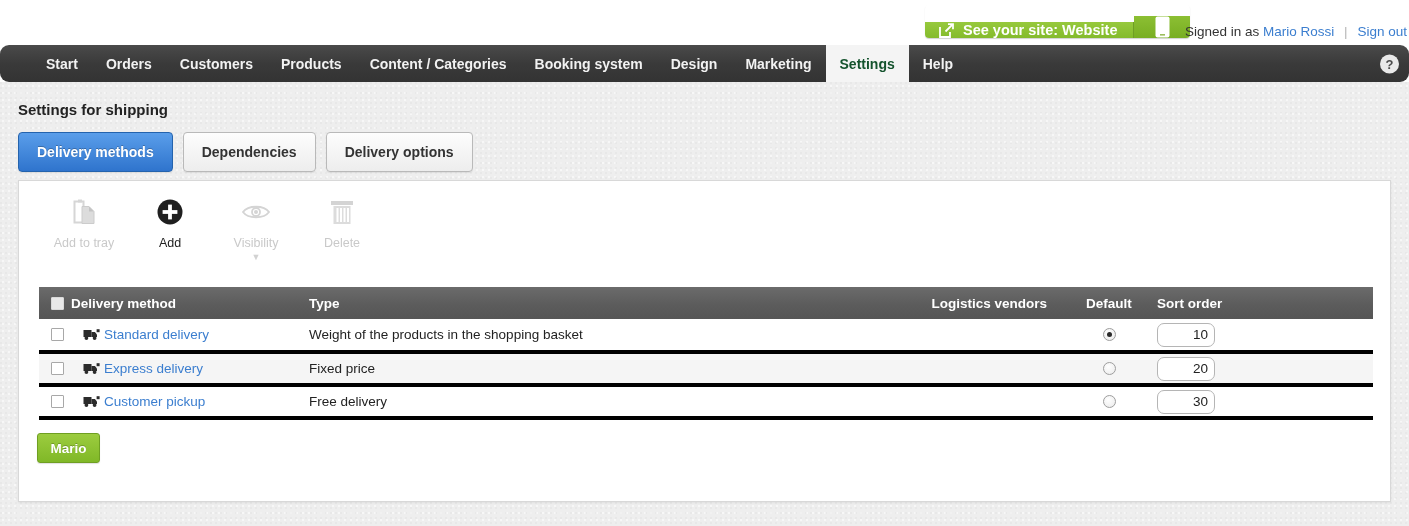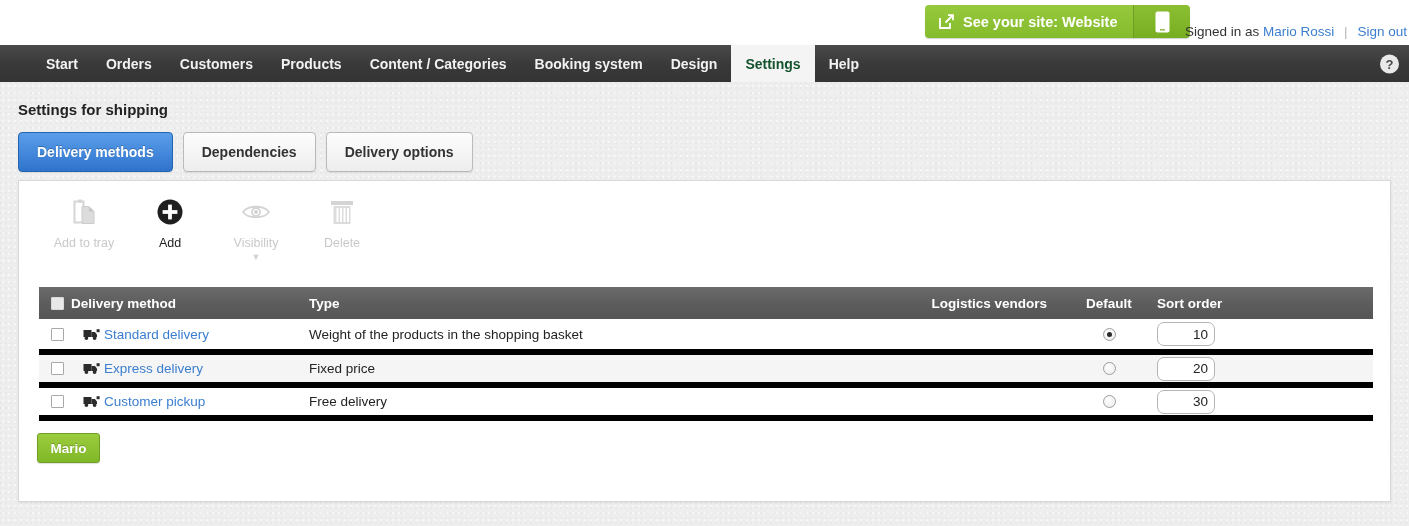--- a/index.html
+++ b/index.html
@@ -18,20 +18,21 @@
     background: #ffffff;
   }
   .site-btn-group {
     position: absolute;
     top: 5px; left: 925px;
     height: 33px;
     display: flex;
     border-radius: 4px;
     overflow: hidden;
     box-shadow: 0 1px 1px rgba(0,0,0,.18);
+    align-items: flex-end;
   }
   .site-btn {
     display: flex; align-items: center; gap: 9px;
     padding: 0 16px 0 14px;
     background: linear-gradient(to bottom, #97c93d 0%, #84bb2c 100%);
     color: #ffffff;
     font-size: 14.5px;
     font-weight: bold;
     white-space: nowrap;
     cursor: pointer;
@@ -63,20 +64,21 @@
   }
 
   
   .navbar {
     position: relative;
     height: 37px;
     background: linear-gradient(to bottom, #4a4a4a 0%, #3a3a3a 50%, #333333 100%);
     display: flex;
     align-items: stretch;
     padding-left: 32px;
+    border-radius: 9px;
   }
   .nav-item {
     display: flex; align-items: center;
     padding: 0 14px;
     color: #f2f2f2;
     font-size: 14px;
     font-weight: bold;
     cursor: pointer;
     white-space: nowrap;
   }
@@ -202,21 +204,21 @@
     text-align: left;
     padding: 0;
     vertical-align: middle;
   }
   .tbl tbody td {
     height: 33px;
     font-size: 13.5px;
     color: #222222;
     padding: 0;
     vertical-align: middle;
-    border-bottom: 6px solid #000000;
+    border-bottom: 4px solid #000000;
   }
   .tbl tbody tr.alt td { background: #f5f5f5; }
 
   .col-cb    { width: 32px; }
   .col-name  { width: 238px; }
   .col-type  { width: 516px; }
   .col-vend  { width: 236px; }
   .col-def   { width: 96px; }
   .col-sort  { width: 120px; }
   .col-tail  { width: 96px; }
@@ -331,20 +333,21 @@
 </div>
 
 <div class="navbar">
   <div class="nav-item">Start</div>
   <div class="nav-item">Orders</div>
   <div class="nav-item">Customers</div>
   <div class="nav-item">Products</div>
   <div class="nav-item">Content / Categories</div>
   <div class="nav-item">Booking system</div>
   <div class="nav-item">Design</div>
+  <div class="nav-item">Marketing</div>
   <div class="nav-item active">Settings</div>
   <div class="nav-item">Help</div>
   <div class="nav-help-icon">?</div>
 </div>
 
 <div class="page">
 
   <div class="page-title">Settings for shipping</div>
 
   <div class="tabs">

